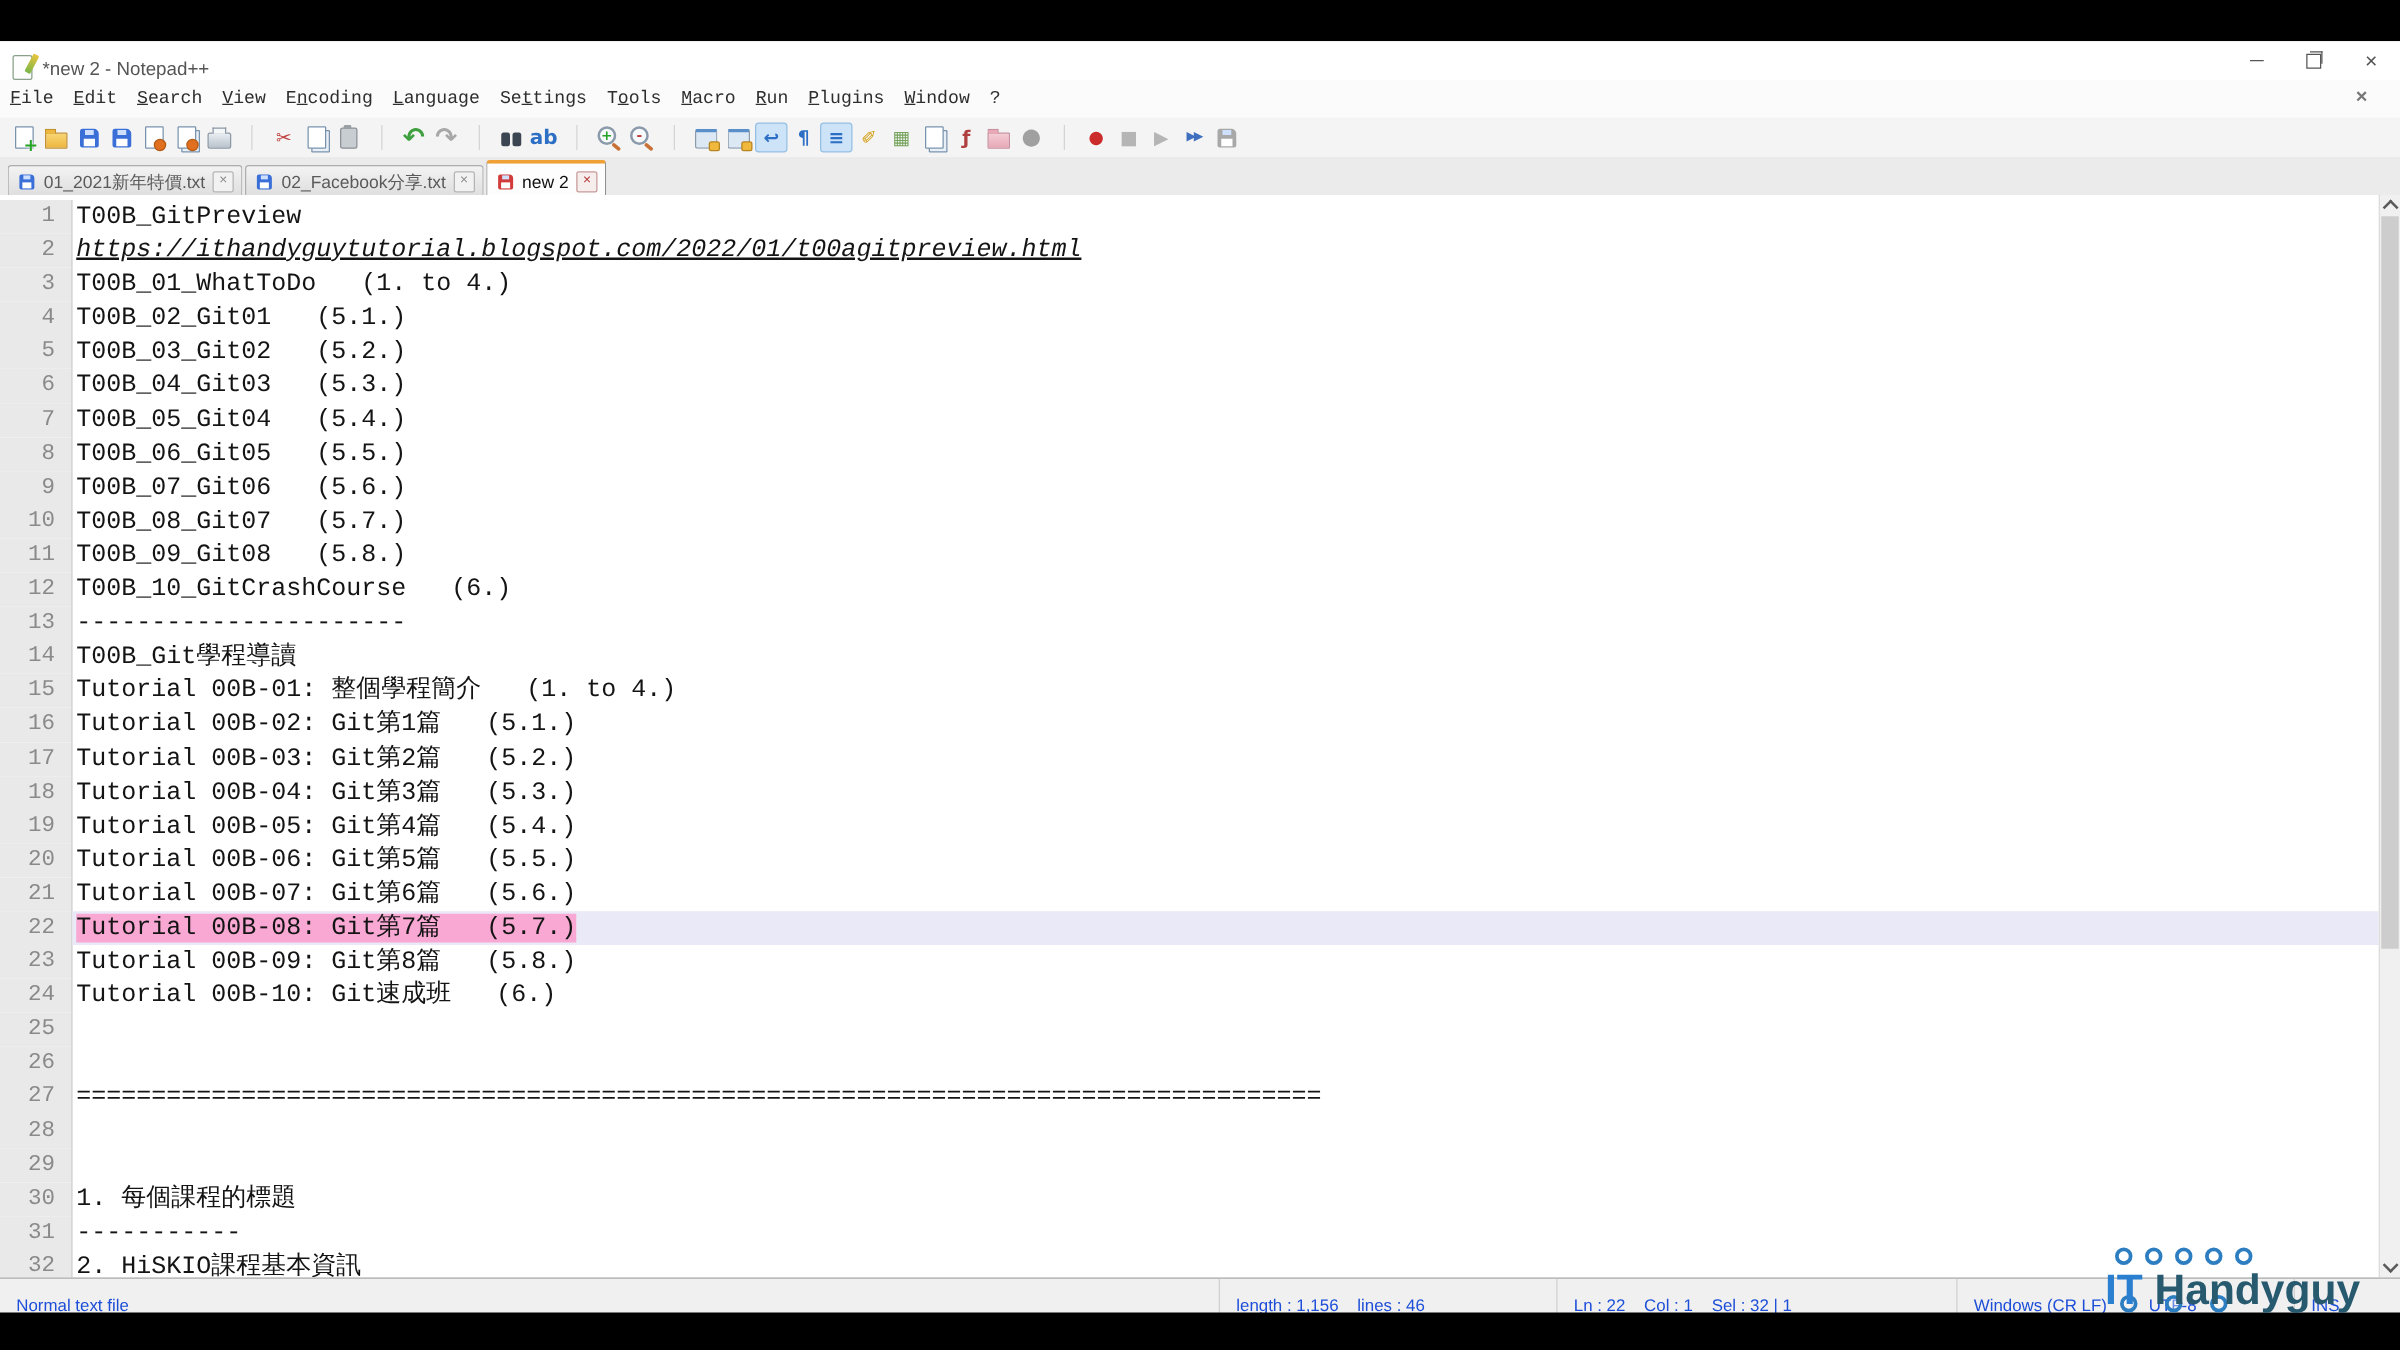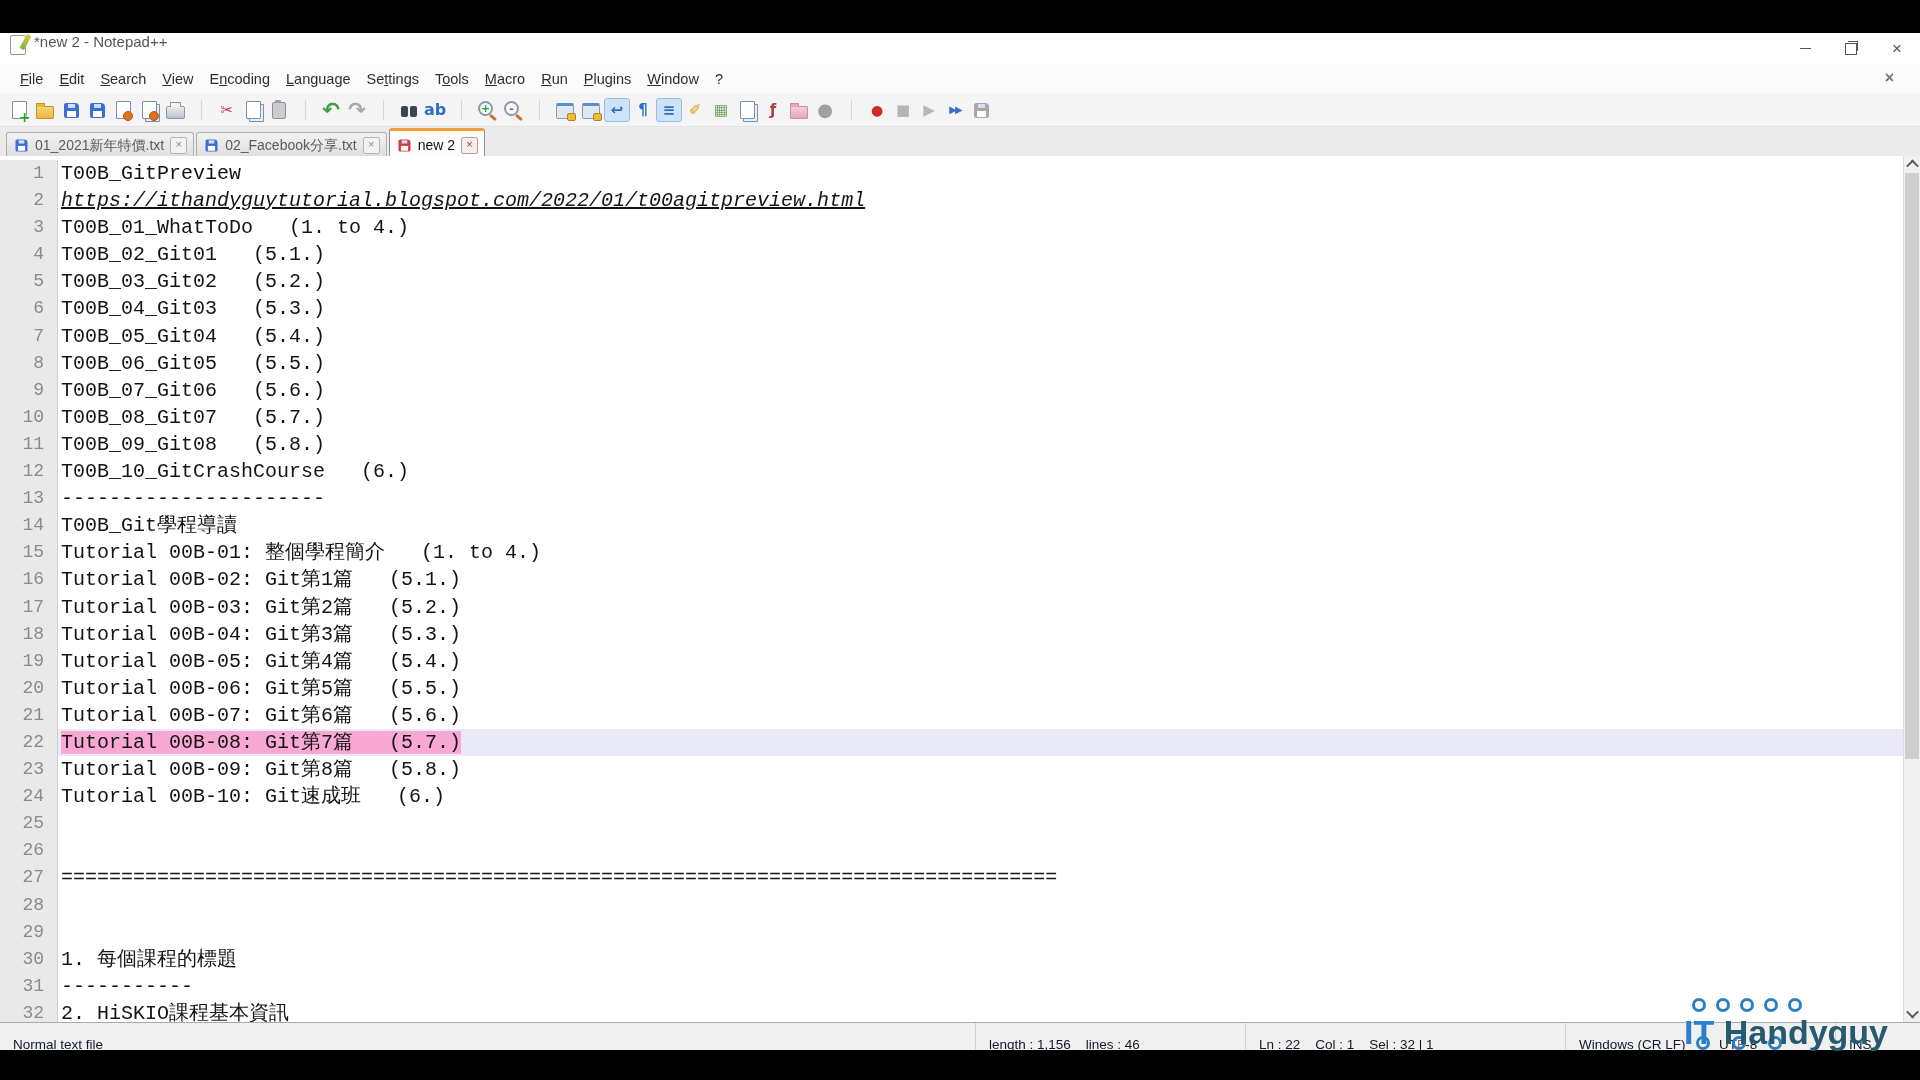--- a/index.html
+++ b/index.html
@@ -1,34 +1,34 @@
 <!DOCTYPE html>
 <html><head>
 <meta charset="utf-8">
 <style>
   html,body{margin:0;padding:0;background:#000;}
   .screen{position:relative;width:1920px;height:1080px;background:#000;overflow:hidden;
           font-family:"Liberation Sans","DejaVu Sans",sans-serif;}
   .app{position:absolute;left:0;top:33px;width:1920px;height:1017px;background:#fff;}
 
   
-  .titlebar{position:absolute;left:0;top:0;width:100%;height:31px;background:#ffffff;display:flex;align-items:flex-start;}
+  .titlebar{position:absolute;left:0;top:0;width:100%;height:31px;background:#ffffff;display:flex;align-items:flex-end;}
   .npp-ico{width:20px;height:22px;margin:0 6px 0 8px;position:relative;}
   .npp-ico .page{position:absolute;left:2px;top:2px;width:14px;height:18px;background:#fdfdfd;border:1px solid #8aa08a;border-radius:2px;}
   .npp-ico .pencil{position:absolute;right:0px;top:1px;width:5px;height:16px;background:linear-gradient(#e8c43c,#7ab648);transform:rotate(28deg);border-radius:1px;}
   .title-text{font-size:15px;color:#555;}
   .win-controls{margin-left:auto;display:flex;height:100%;}
   .wc{width:46px;height:100%;display:flex;align-items:center;justify-content:center;color:#555;}
   .wc-min .bar{width:11px;height:1px;background:#555;}
   .wc-max .box{width:10px;height:10px;border:1px solid #555;background:transparent;position:relative;}
   .wc-max .box:before{content:"";position:absolute;left:2px;top:-3px;width:9px;height:9px;border:1px solid #555;border-bottom:none;border-left:none;}
   .wc-close{font-size:17px;}
 
   
-  .menubar{position:absolute;left:0;top:31px;width:100%;height:30px;background:#fbfbfb;display:flex;align-items:center;padding-left:12px;box-sizing:border-box;}
+  .menubar{position:absolute;left:0;top:31px;width:100%;height:30px;background:#fbfbfb;display:flex;align-items:center;padding-left:0;box-sizing:border-box;font-family:Liberation Mono, monospace;}
   .menu-item{font-size:14.5px;color:#2e2e2e;padding:3px 8px;cursor:default;}
   .menu-close{margin-left:auto;margin-right:12px;color:#777;font-size:16px;font-weight:bold;padding:0 6px;}
 
   
   .toolbar{position:absolute;left:0;top:61px;width:100%;height:33px;background:#f4f4f4;display:flex;align-items:center;padding-left:6px;box-sizing:border-box;border-bottom:1px solid #e3e3e3;}
   .tb-item{width:26px;height:26px;display:flex;align-items:center;justify-content:center;flex:none;}
   .tbi{display:inline-flex;align-items:center;justify-content:center;font-family:"DejaVu Sans",sans-serif;font-size:15px;line-height:1;}
   .tbi.sep{width:1px;height:20px;background:#d4d4d4;margin:0 3px;}
   .tbi.pressed{background:#cde3f7;border:1px solid #94bfe4;border-radius:3px;width:24px;height:22px;}
   .tbi.glyph{font-weight:bold;}
@@ -82,21 +82,21 @@
   .code.selected .txt{background:#f9a8d4;}
   .scrollbar{position:absolute;right:0;top:0;width:17px;bottom:0;background:#f0f0f0;border-left:1px solid #dcdcdc;box-sizing:border-box;}
   .sb-btn{position:absolute;left:0;width:100%;height:17px;display:flex;align-items:center;justify-content:center;}
   .sb-up{top:0;}.sb-down{bottom:0;}
   .chev{width:7px;height:7px;border-left:2px solid #5a5a5a;border-top:2px solid #5a5a5a;}
   .sb-up .chev{transform:rotate(45deg) translate(1px,1px);}
   .sb-down .chev{transform:rotate(225deg) translate(1px,1px);}
   .sb-thumb{position:absolute;left:1px;top:17px;width:14px;height:586px;background:#cdcdcd;}
 
   
-  .statusbar{position:absolute;left:0;top:989px;width:100%;height:44px;background:#f0f0f0;border-top:1px solid #aaa;display:flex;align-items:flex-start;font-size:13.5px;color:#0f172a;box-sizing:border-box;white-space:pre;}
+  .statusbar{position:absolute;left:0;top:989px;width:100%;height:44px;background:#f0f0f0;border-top:1px solid #aaa;display:flex;align-items:flex-start;font-size:13.5px;color:#1d4ed8;box-sizing:border-box;white-space:pre;}
   .sb-sec{height:100%;display:flex;align-items:center;padding-left:13px;box-sizing:border-box;border-left:1px solid #d0d0d0;flex:none;}
   .sb-sec.first{border-left:none;flex:1;}
   .w-len{width:270px;}.w-pos{width:320px;}.w-eol{width:140px;}.w-enc{width:130px;}.w-ins{width:85px;}
 
   
   .letterbox{position:absolute;left:0;width:100%;background:#000;}
   .lb-top{top:0;height:33px;}
   .lb-bottom{bottom:0;height:30px;}
   .watermark{position:absolute;right:6px;bottom:20px;height:62px;width:230px;pointer-events:none;}
   .wm-text{position:absolute;left:0;bottom:8px;font-size:34px;font-weight:bold;letter-spacing:0px;}

